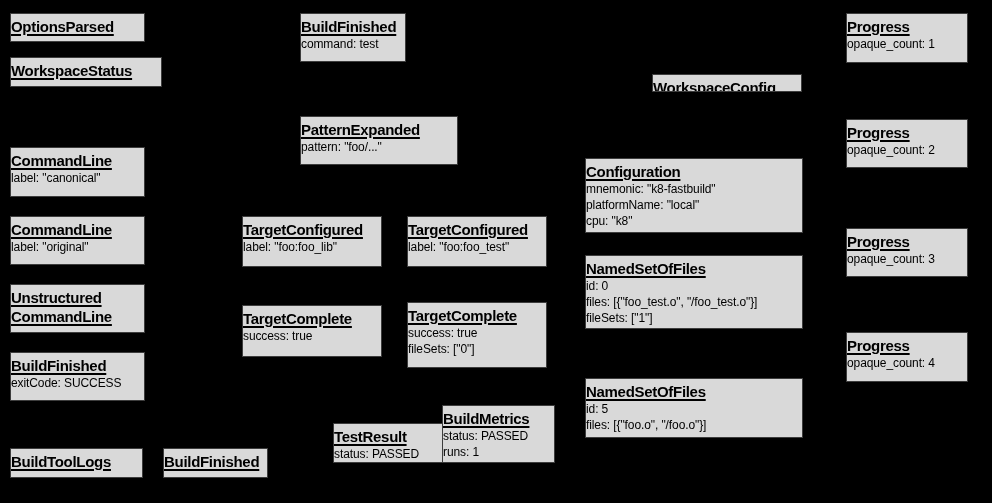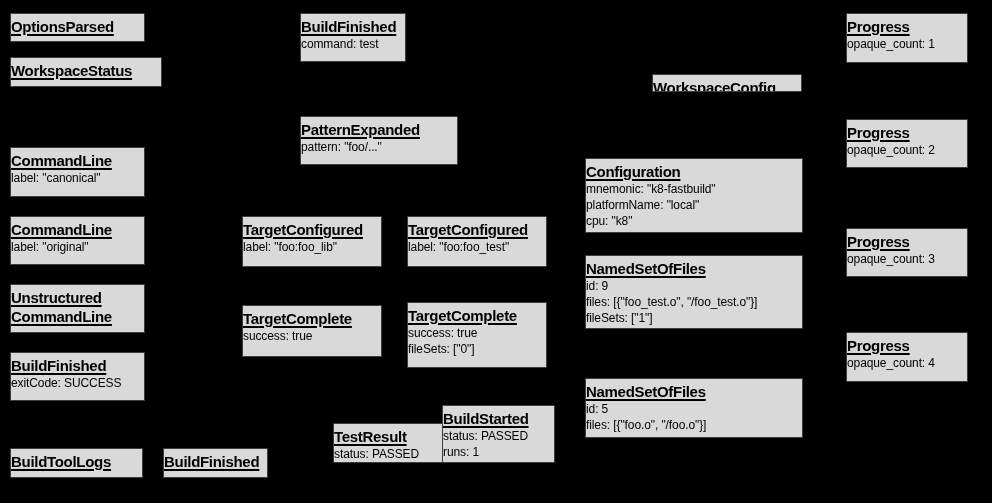--- a/index.html
+++ b/index.html
@@ -113,39 +113,39 @@
     <div class="l">success: true</div>
     <div class="l">fileSets: ["0"]</div>
   </div>
 
   <div class="node" style="left:333px;top:423px;width:115px;height:40px">
     <div class="t">TestResult</div>
     <div class="l">status: PASSED</div>
   </div>
 
   <div class="node" style="left:442px;top:405px;width:113px;height:58px">
-    <div class="t">BuildStarted</div>
+    <div class="t">BuildMetrics</div>
     <div class="l">status: PASSED</div>
     <div class="l">runs: 1</div>
   </div>
 
   <div class="node" style="left:652px;top:74px;width:150px;height:18px">
     <div class="t">WorkspaceConfig</div>
   </div>
 
   <div class="node" style="left:585px;top:158px;width:218px;height:75px">
     <div class="t">Configuration</div>
     <div class="l">mnemonic: "k8-fastbuild"</div>
     <div class="l">platformName: "local"</div>
     <div class="l">cpu: "k8"</div>
   </div>
 
   <div class="node" style="left:585px;top:255px;width:218px;height:74px">
     <div class="t">NamedSetOfFiles</div>
-    <div class="l">id: 9</div>
+    <div class="l">id: 0</div>
     <div class="l">files: [{"foo_test.o", "/foo_test.o"}]</div>
     <div class="l">fileSets: ["1"]</div>
   </div>
 
   <div class="node" style="left:585px;top:378px;width:218px;height:60px">
     <div class="t">NamedSetOfFiles</div>
     <div class="l">id: 5</div>
     <div class="l">files: [{"foo.o", "/foo.o"}]</div>
   </div>
 

